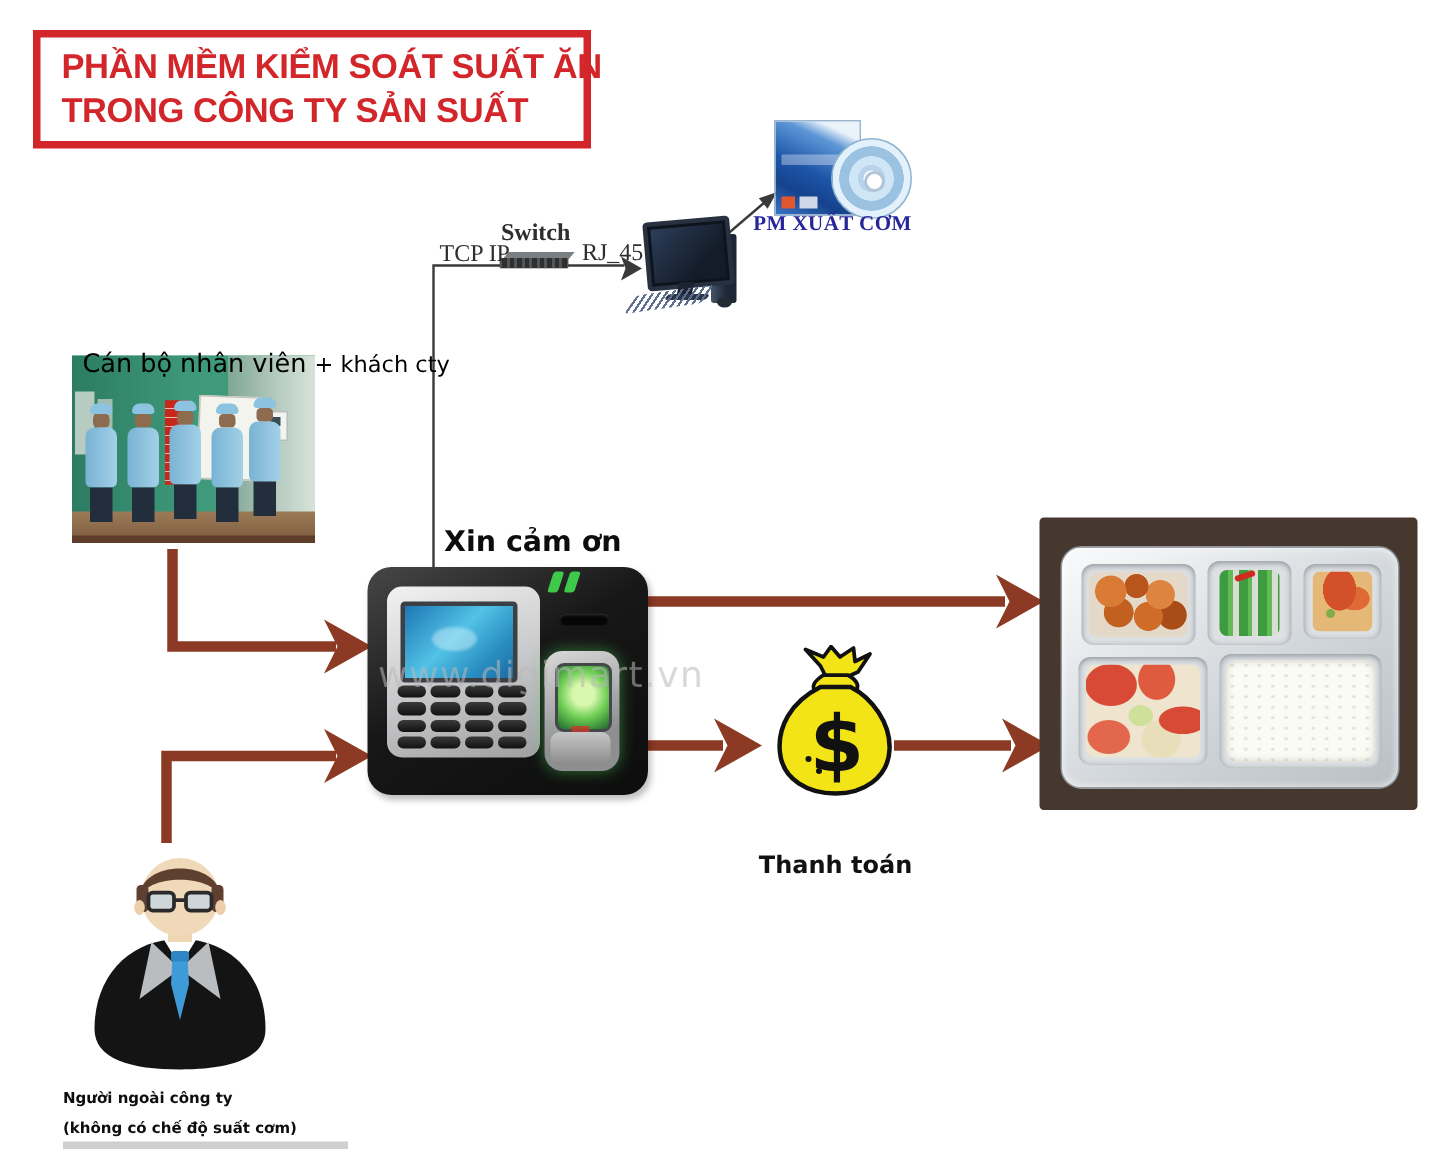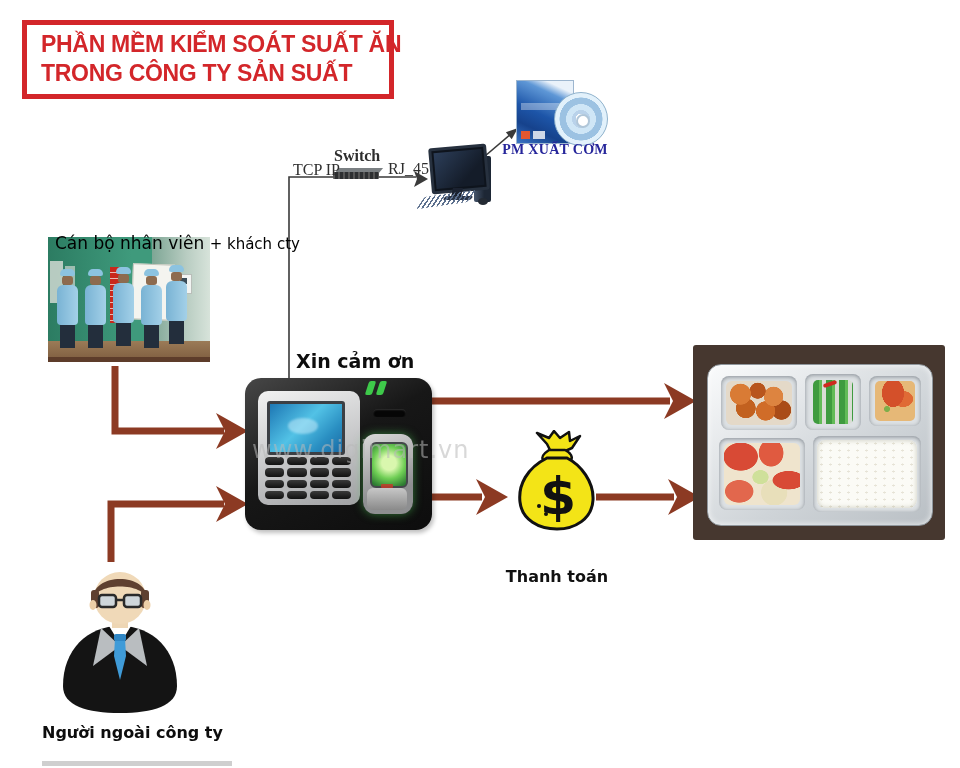--- a/index.html
+++ b/index.html
@@ -127,21 +127,21 @@
       radial-gradient(ellipse at 48% 55%,#cfe09a 0 14%,transparent 15%),
       radial-gradient(ellipse at 66% 80%,#e8dfba 0 18%,transparent 19%),#efe4cd;}
   .food-rice{position:absolute;inset:4px;border-radius:8px;background:
       radial-gradient(#e6e3d6 1px,transparent 1.6px),#fbfbf6;background-size:9px 7px;
       box-shadow:inset 0 0 5px rgba(150,150,130,0.5);}
   
   .bag{left:511px;top:430px;width:92px;height:102px;z-index:2;}
   .pay-label{left:505px;top:537px;width:104px;text-align:center;font-weight:bold;font-size:16px;color:#111;z-index:3;margin-top:30px;}
   
   .man{left:55px;top:560px;width:130px;height:160px;z-index:2;}
-  .out-caption{left:42px;top:723px;font-weight:bold;font-size:16px;line-height:20px;color:#0d0d0d;z-index:3;white-space:nowrap;}
+  .out-caption{left:42px;top:723px;font-weight:bold;font-size:10px;line-height:20px;color:#0d0d0d;z-index:3;white-space:nowrap;}
   .bottom-strip{left:42px;bottom:2px;width:190px;height:5px;background:#cfcfcf;z-index:2;}
 </style>
 </head>
 <body>
 
 <div class="stage">
 
   <svg class="abs overlay" width="960" height="768" viewBox="0 0 960 768">
 
     <g stroke="#3a3a3a" stroke-width="1.6" fill="none">
@@ -329,16 +329,17 @@
     <rect x="36" y="30" width="8" height="18" rx="3" fill="#5f4030"></rect>
     <rect x="86" y="30" width="8" height="18" rx="3" fill="#5f4030"></rect>
     <ellipse cx="38" cy="45" rx="3.5" ry="5" fill="#eccfa8"></ellipse>
     <ellipse cx="92" cy="45" rx="3.5" ry="5" fill="#eccfa8"></ellipse>
     <rect x="44" y="35" width="17" height="12" rx="3" fill="#cfd6da" stroke="#2a2a2a" stroke-width="2.5"></rect>
     <rect x="69" y="35" width="17" height="12" rx="3" fill="#cfd6da" stroke="#2a2a2a" stroke-width="2.5"></rect>
     <line x1="61" y1="40" x2="69" y2="40" stroke="#2a2a2a" stroke-width="2.5"></line>
   </svg>
   <div class="abs out-caption">
     <div>Người ngoài công ty</div>
+    <div>(không có chế độ suất cơm)</div>
   </div>
 
   <div class="abs bottom-strip"></div>
 </div>
 
 </body></html>

